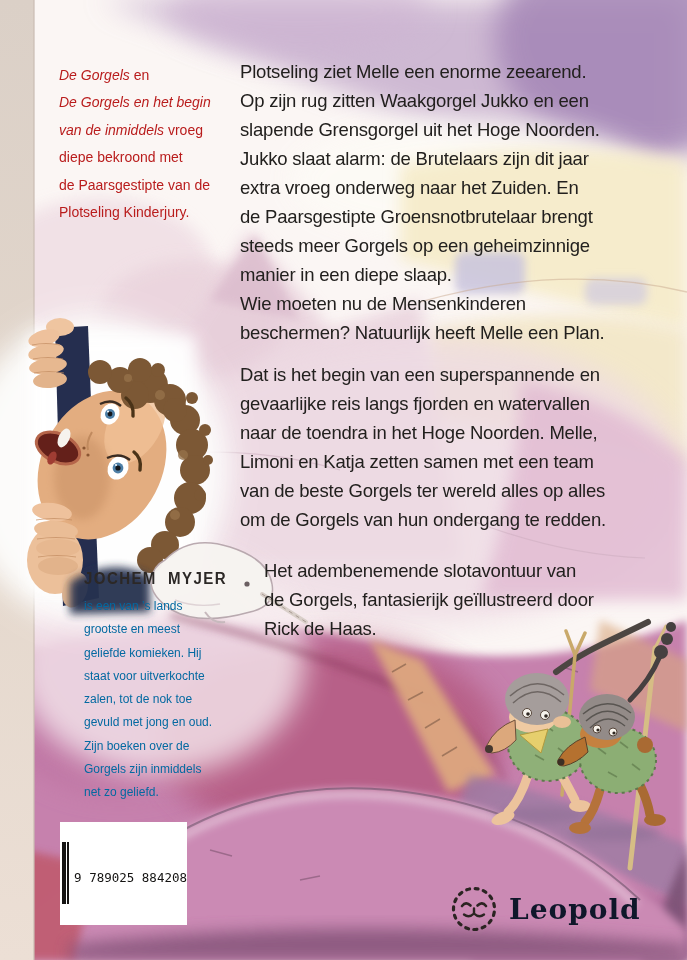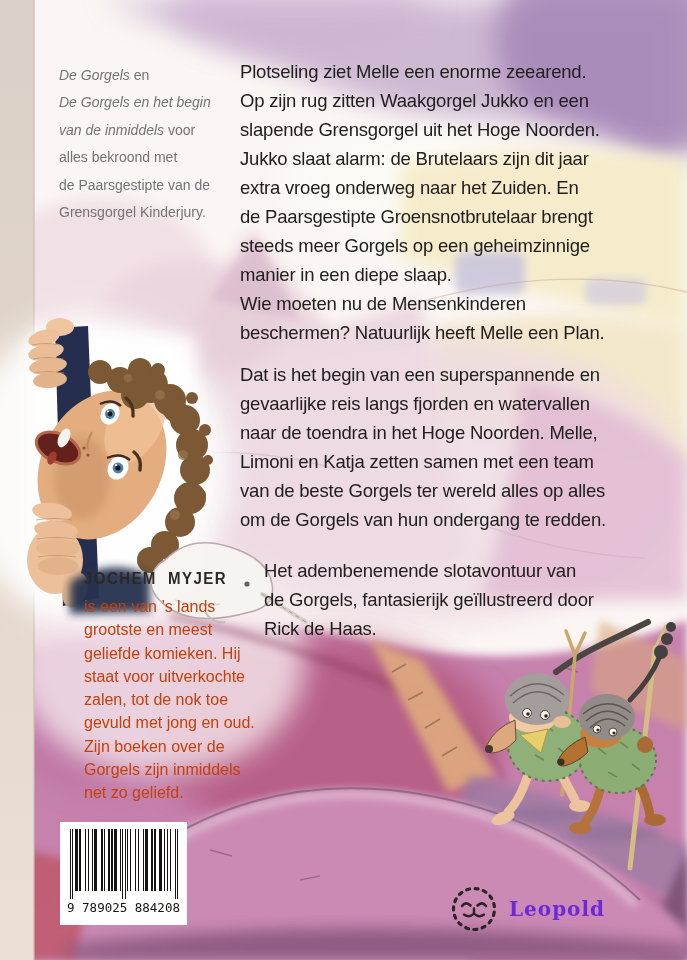--- a/index.html
+++ b/index.html
@@ -6,61 +6,61 @@
   #cover{
     position:relative;width:687px;height:960px;overflow:hidden;
     font-family:"Liberation Sans",sans-serif;color:#221f1d;
     background:#fbf6f4;
   }
   #scene{position:absolute;inset:0;width:687px;height:960px;display:block;}
   .abs{position:absolute;}
   
   .award-note{
     left:59px;top:62px;width:178px;
-    font-size:14px;line-height:27.4px;color:#737373;
+    font-size:14px;line-height:27.4px;color:#b91c1c;
   }
   .award-note .it{font-style:italic;}
   
   .blurb{
     left:240px;width:452px;
     font-size:18.5px;line-height:29px;letter-spacing:-0.2px;
     color:#22201e;white-space:pre-line;
   }
   #para1{top:57px;}
   #para2{top:360px;}
   #para3{top:556px;left:264px;}
   
   .author-name{
     left:84px;top:570px;
     font-size:16px;font-weight:600;letter-spacing:1.5px;word-spacing:6px;
     color:#2c2826;transform:scaleX(.94);transform-origin:left center;
   }
   .author-bio{
     left:84px;top:595px;width:186px;
-    font-size:16px;line-height:23.3px;color:#c2410c;white-space:pre-line;
+    font-size:12px;line-height:23.3px;color:#0369a1;white-space:pre-line;
   }
   
   .barcode-box{
     left:60px;top:822px;width:127px;height:103px;background:#ffffff;
-    display:flex;flex-direction:column;align-items:center;
+    display:flex;flex-direction:row;align-items:center;
     box-sizing:border-box;padding-top:7px;
   }
   .barcode-box svg{width:108px;height:70px;fill:#151413;}
   .barcode-number{
     font-family:"DejaVu Sans Mono",monospace;
     font-size:12.5px;letter-spacing:0;color:#141312;margin-top:1px;white-space:pre;
   }
   
   .publisher{
     left:446px;top:880px;height:58px;display:flex;align-items:center;gap:7px;
   }
   .publisher svg{width:56px;height:56px;display:block;}
   .publisher-name{
     font-family:"DejaVu Serif",serif;font-weight:bold;
-    font-size:20px;letter-spacing:1px;color:#6d28d9;
+    font-size:28px;letter-spacing:1px;color:#0f172a;
   }
 </style>
 </head>
 <body>
 
 <div id="cover">
 
   <svg id="scene" viewBox="0 0 687 960" aria-hidden="true">
     <defs>
       <filter id="b4" x="-40%" y="-40%" width="180%" height="180%">
@@ -268,24 +268,24 @@
         <circle cx="613" cy="732" r="4" fill="#f7f3ec" stroke="#55453a" stroke-width="1"></circle>
           <circle cx="614" cy="733" r="1.6" fill="#2e2620"></circle>
         <circle cx="645" cy="745" r="8" fill="#a96a33"></circle>
       </g>
     </g>
   </svg>
 
   <div class="abs award-note">
     <span class="it">De Gorgels</span><span> en</span><br>
     <span class="it">De Gorgels en het begin</span><br>
-    <span class="it">van de inmiddels</span><span> voor</span><br>
-    <span>alles bekroond met</span><br>
+    <span class="it">van de inmiddels</span><span> vroeg</span><br>
+    <span>diepe bekroond met</span><br>
     <span>de Paarsgestipte van de</span><br>
-    <span>Grensgorgel Kinderjury.</span>
+    <span>Plotseling Kinderjury.</span>
   </div>
 
   <div id="para1" class="abs blurb">Plotseling ziet Melle een enorme zeearend.
 Op zijn rug zitten Waakgorgel Jukko en een
 slapende Grensgorgel uit het Hoge Noorden.
 Jukko slaat alarm: de Brutelaars zijn dit jaar
 extra vroeg onderweg naar het Zuiden. En
 de Paarsgestipte Groensnotbrutelaar brengt
 steeds meer Gorgels op een geheimzinnige
 manier in een diepe slaap.

